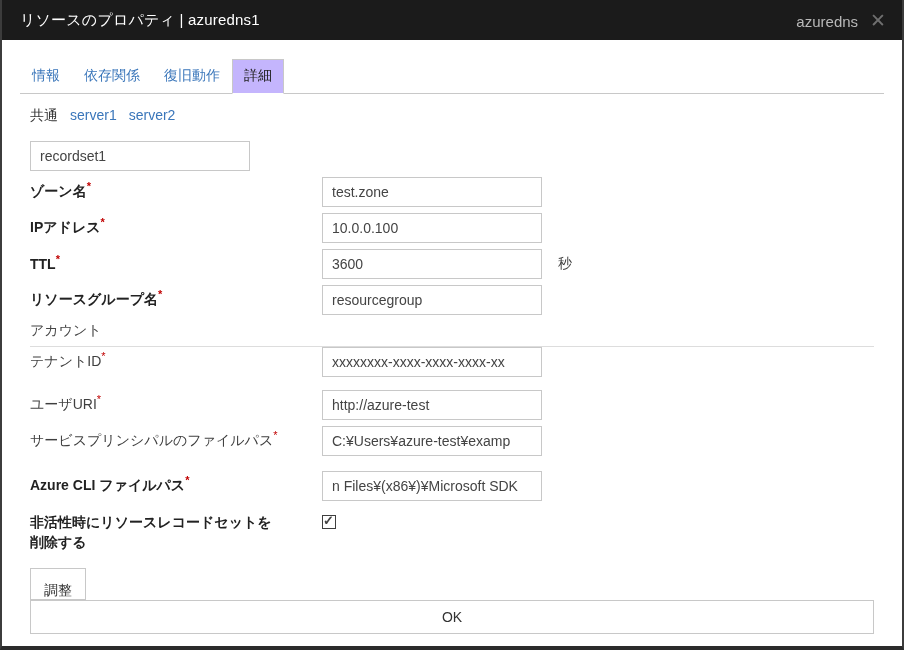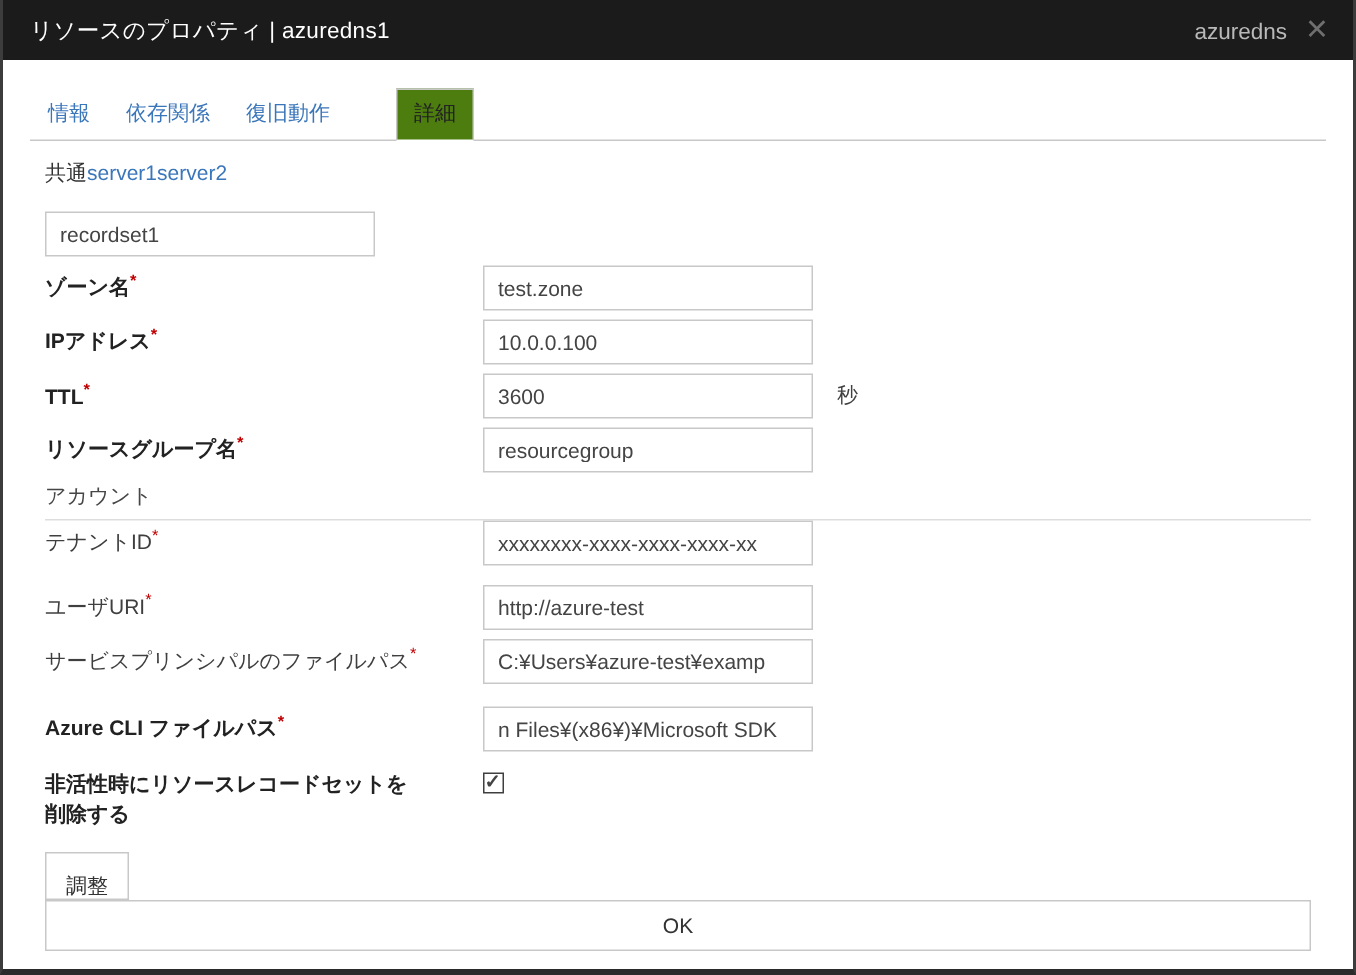--- a/index.html
+++ b/index.html
@@ -18,26 +18,25 @@
   .close-icon { color:#6f6f6f; font-size:19px; font-weight:bold; line-height:1; cursor:pointer; }
 
   .content { flex:1 1 auto; padding:0 28px; display:flex; flex-direction:column; }
 
   .tabstrip { display:flex; margin:19px -10px 0 -10px; border-bottom:1px solid #c8c8c8; }
   .tab {
     font-size:14px; padding:7px 11px 8px; color:#3a76ba; cursor:pointer;
     border:1px solid transparent; margin-bottom:-1px; white-space:nowrap;
   }
   .tab.active {
-    color:#222; background:#4d7c0f; border:1px solid #c8c8c8; border-bottom:1px solid #fff;
+    color:#222; background:#c4b5fd; border:1px solid #c8c8c8; border-bottom:1px solid #fff;
     cursor:default;
-    margin-left:32px;
   }
 
-  .subnav { display:flex; gap:0; margin-top:13px; font-size:14px; }
+  .subnav { display:flex; gap:12px; margin-top:13px; font-size:14px; }
   .subnav-item { color:#3a76ba; cursor:pointer; }
   .subnav-item.active { color:#333; cursor:default; }
 
   .form { margin-top:16px; }
   .row { display:flex; align-items:center; margin-bottom:6px; }
   .row-label { flex:0 0 292px; max-width:292px; box-sizing:border-box; font-size:14px; color:#222; }
   .row.bold .row-label { font-weight:bold; }
   .row.normal .row-label { font-weight:normal; color:#3f3f3f; }
   sup.req { color:#c00000; font-size:11px; line-height:0; }
 

